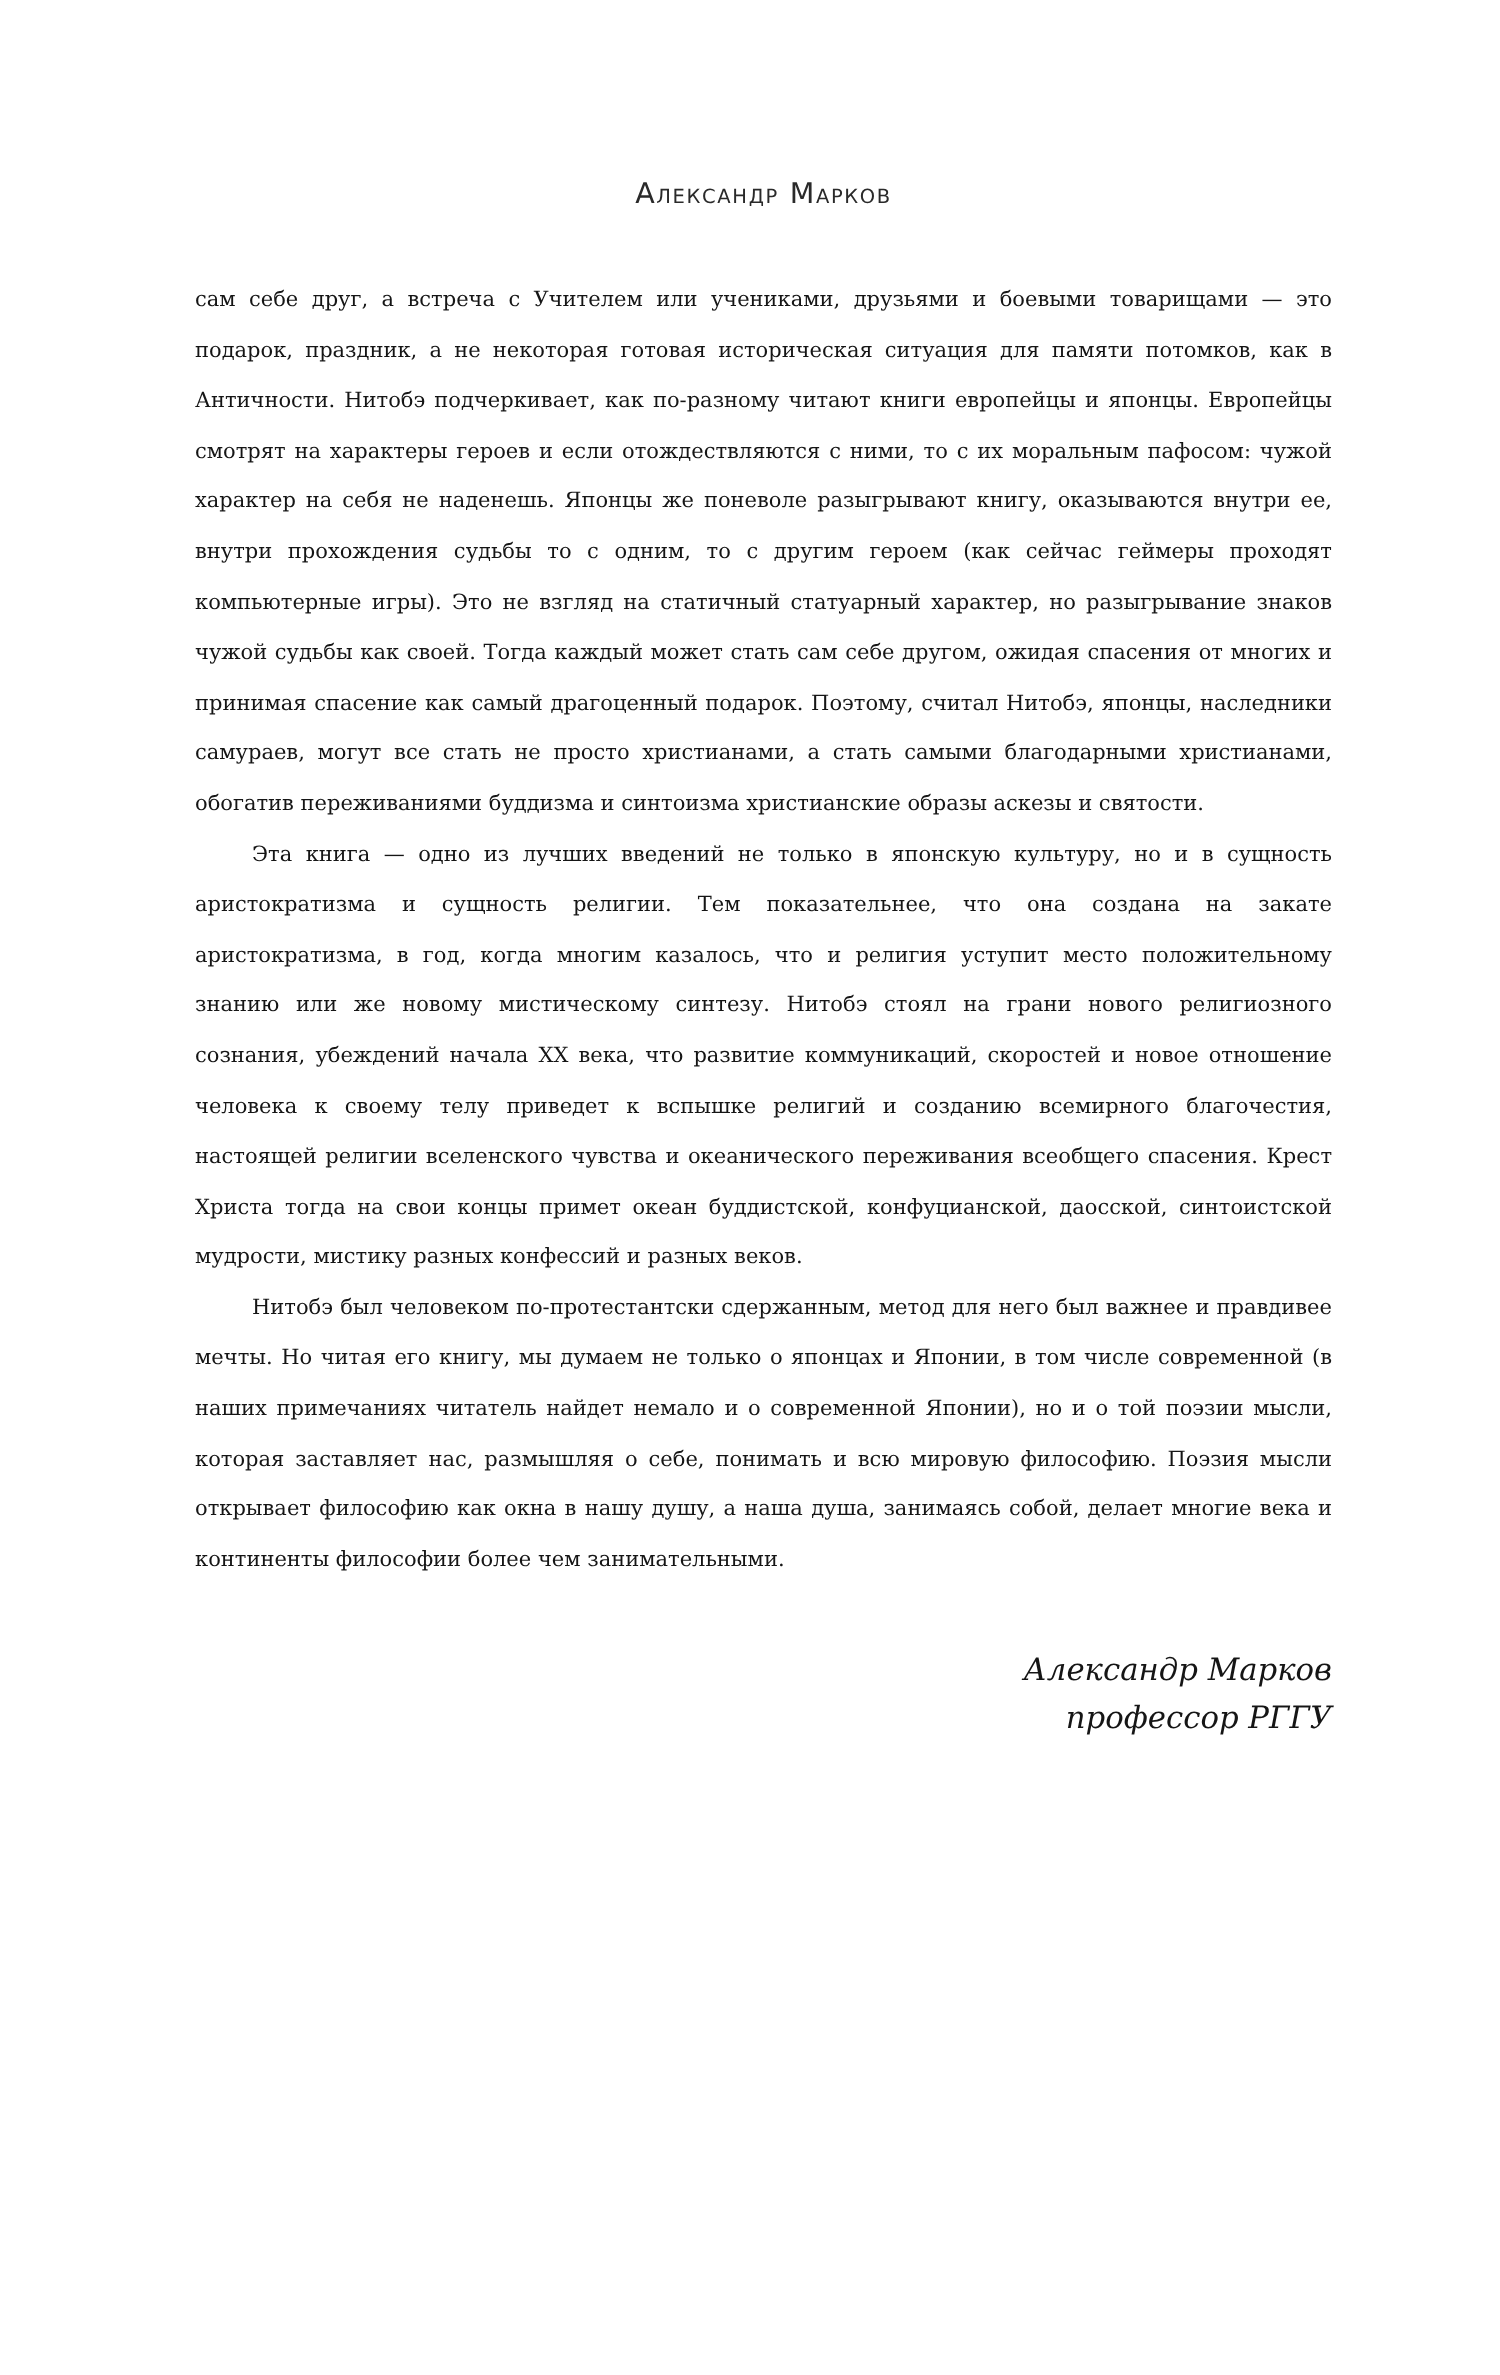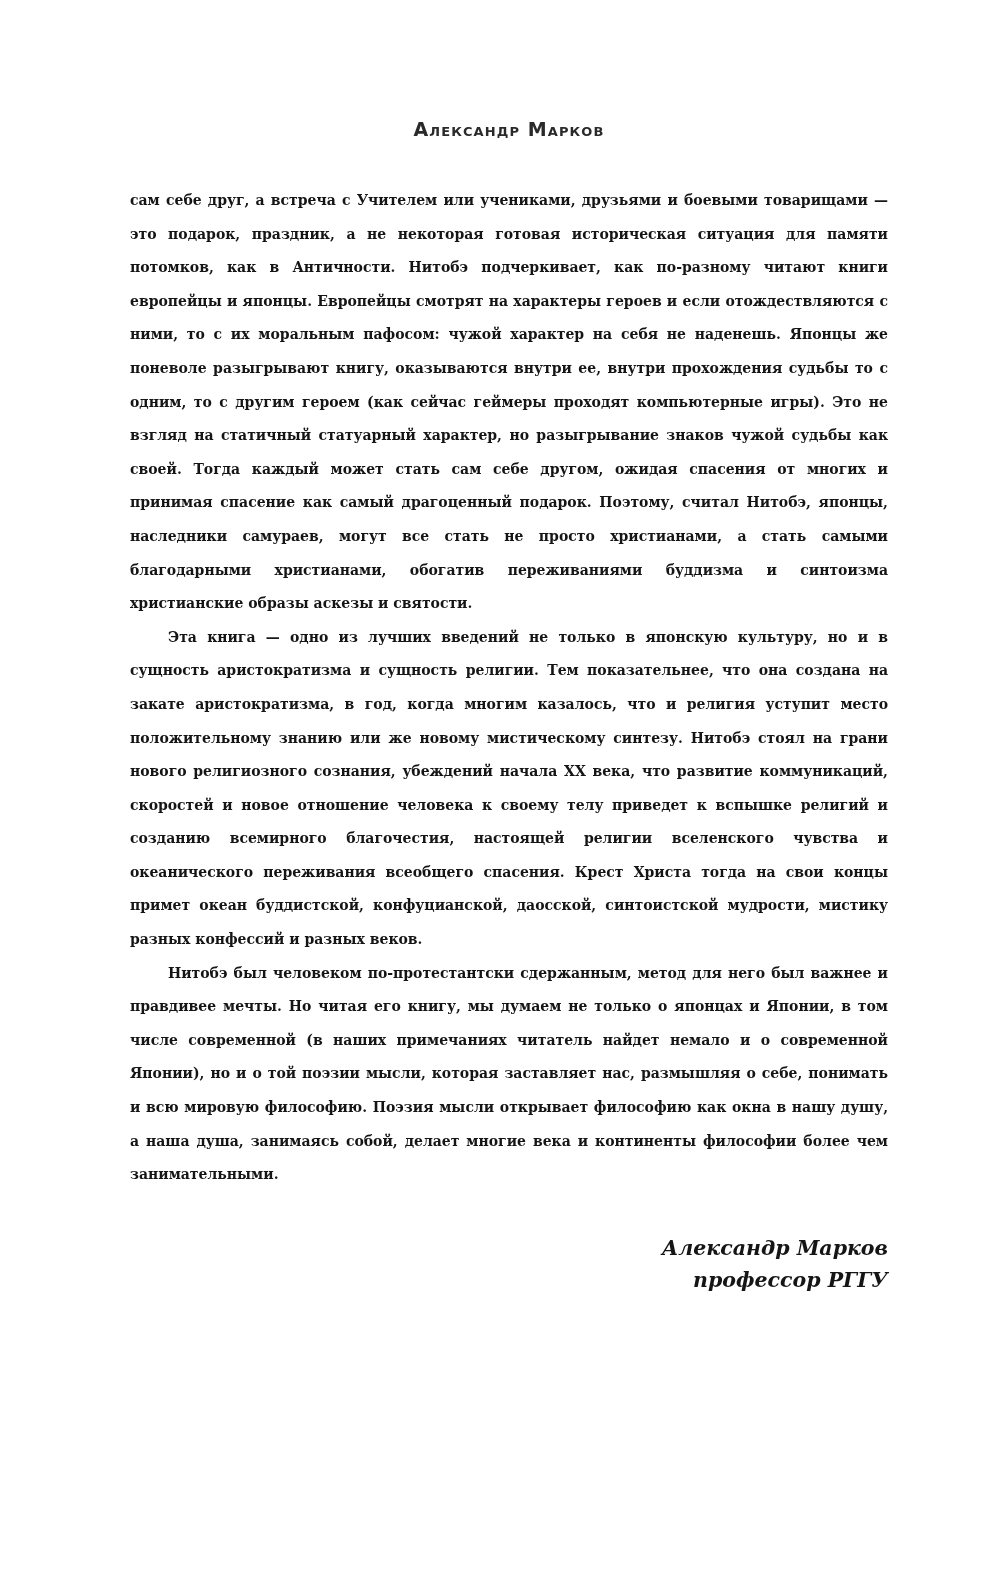--- a/index.html
+++ b/index.html
@@ -14,21 +14,20 @@
     color: #1b1b1b;
     position: relative;
     overflow: hidden;
   }
   .page {
     width: 1000px;
     height: 1583px;
     box-sizing: border-box;
     padding: 118px 112px 16px 130px;
     position: relative;
-    font-weight: bold;
   }
   .running-head {
     text-align: center;
     font-family: "DejaVu Sans", sans-serif;
     font-size: 19px;
     letter-spacing: 1.1px;
     color: #2a2a2a;
     margin: 0 0 44px 0;
     font-variant: small-caps;
     text-transform: none;

